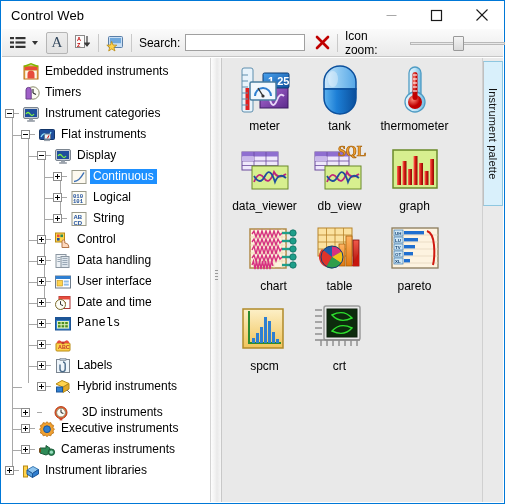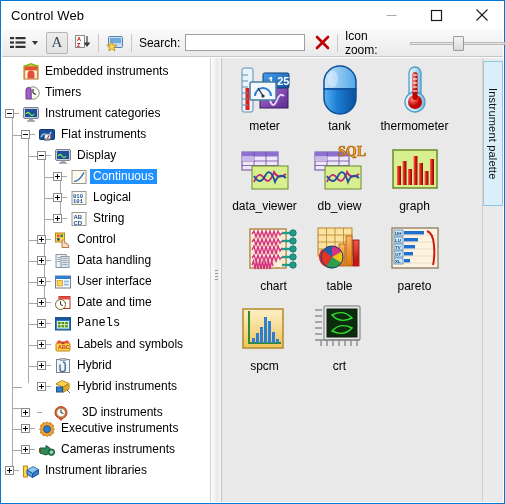--- a/index.html
+++ b/index.html
@@ -443,31 +443,30 @@
           <div class="trow" style="top: 276px; left: 35px;">
             <span class="texp plus"></span>
             <span class="dash"></span>
             <span class="ticon"><svg width="18" height="18" viewBox="0 0 18 18">
                 <rect x="2" y="7" width="14" height="8" rx="1" fill="#ffd34d" stroke="#b88a13"></rect>
                 <text x="4" y="13.2" font-size="5.4" font-family="Liberation Sans, sans-serif" font-weight="bold" fill="#c0392b">ABC</text>
                 <path d="M9 7 q-4-5-6-1 q-1 2 3 1 z" fill="#e74c3c"></path>
                 <path d="M9 7 q4-5 6-1 q1 2-3 1 z" fill="#e74c3c"></path>
                 <rect x="7.6" y="5.6" width="2.8" height="2.6" fill="#c0392b"></rect>
               </svg></span>
-            <span class="tlabel">Labels and symbols</span>
           </div>
           <div class="trow" style="top: 297px; left: 35px;">
             <span class="texp plus"></span>
             <span class="dash"></span>
             <span class="ticon"><svg width="18" height="18" viewBox="0 0 18 18">
                 <rect x="2.5" y="2.5" width="13" height="13" fill="#eef5fb" stroke="#7b8590"></rect>
                 <rect x="6" y="1.5" width="6" height="2" fill="#b8c6d4" stroke="#7b8590" stroke-width="0.6"></rect>
                 <path d="M9 5 a2.2 2.2 0 0 1 2.2 2.2 L11.2 12 a2.6 2.6 0 0 1-5.2 0 L6 7.4" fill="none" stroke="#4a6b8a" stroke-width="1.4"></path>
               </svg></span>
-            <span class="tlabel">Hybrid</span>
+            <span class="tlabel">Labels</span>
           </div>
           <div class="trow" style="top: 318px; left: 19px; padding-left: 16px;">
             <span class="texp plus"></span>
             <span class="dash"></span>
             <span class="ticon"><svg width="18" height="18" viewBox="0 0 18 18">
                 <path d="M2 6 L8 2.5 L15 5.5 L9 9.2 Z" fill="#ffd34d" stroke="#b88a13"></path>
                 <path d="M9 9.2 L15 5.5 L15 11 L9 14.5 Z" fill="#e0a92a" stroke="#b88a13"></path>
                 <rect x="2.5" y="9" width="6" height="5" fill="#2f7fd1" stroke="#1c5596"></rect>
                 <line x1="13" y1="12" x2="16" y2="15" stroke="#6a6a6a" stroke-width="1"></line>
               </svg></span>

